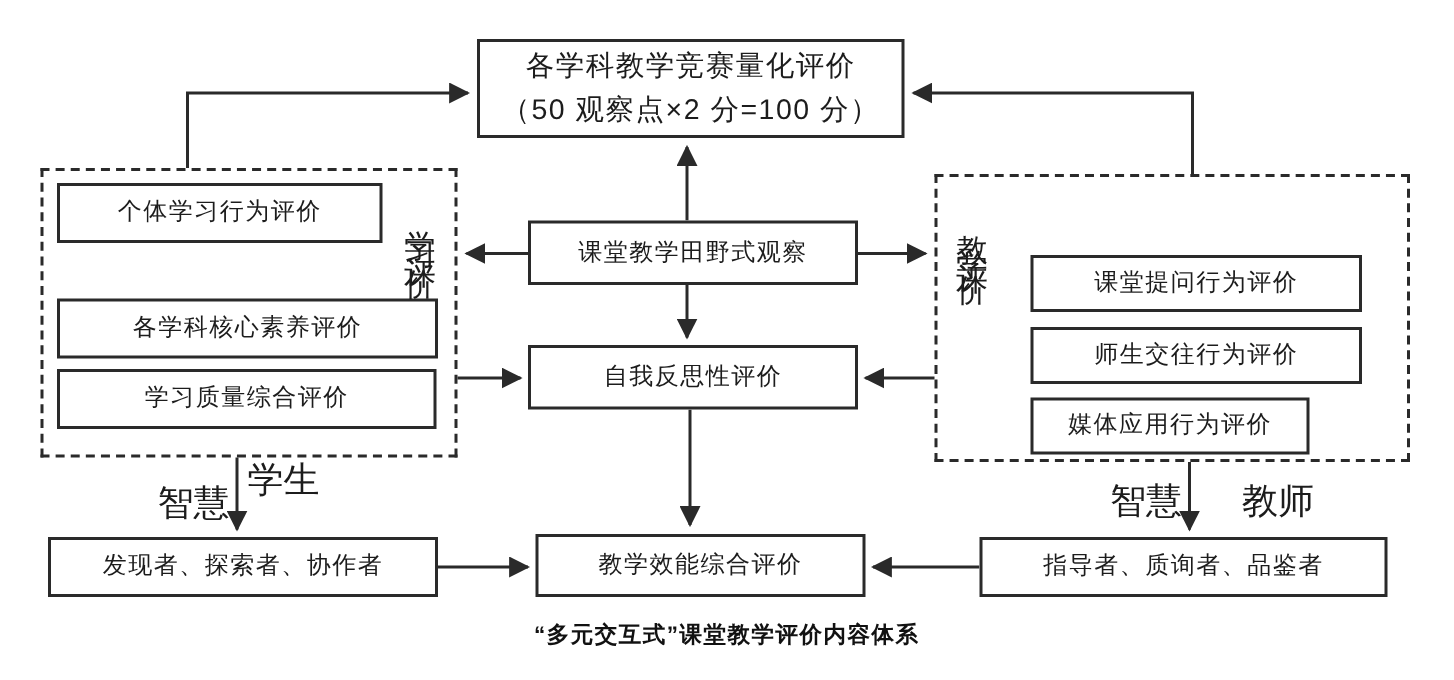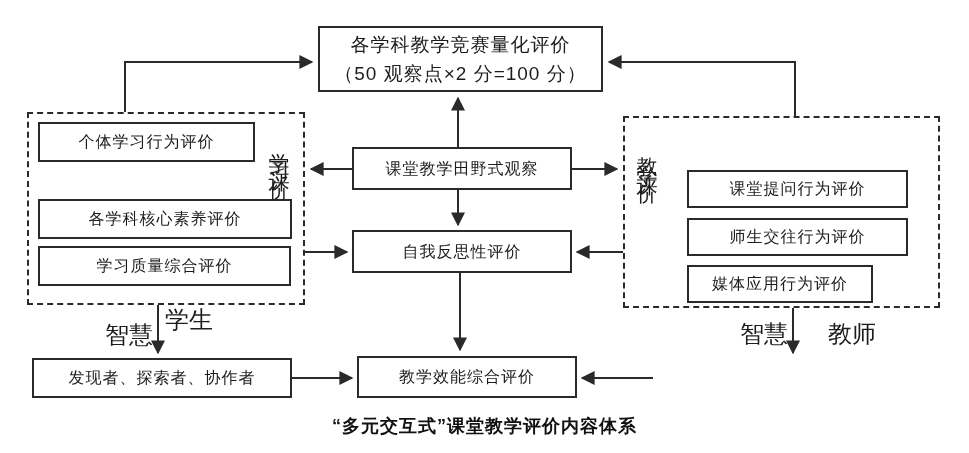--- a/index.html
+++ b/index.html
@@ -60,21 +60,21 @@
     font-size: 24px;
     color: #1c1c1c;
     white-space: nowrap;
   }
   .caption {
     position: absolute;
     left: 0;
     top: 414px;
     width: 969px;
     text-align: center;
-    font-size: 18px;
+    font-size: 15px;
     font-weight: bold;
     letter-spacing: 1px;
     color: #111111;
   }
 </style>
 </head>
 <body>
 
 <div id="canvas">
 
@@ -158,16 +158,19 @@
   </div>
 
   <div class="arrow-label" style="left:95px;top:319px;width:58px;text-align:right">智慧</div>
   <div class="arrow-label" style="left:165px;top:304px">学生</div>
   <div class="box" style="left:32px;top:358px;width:260px;height:40px">
     <div>发现者、探索者、协作者</div>
   </div>
 
   <div class="arrow-label" style="left:730px;top:318px;width:58px;text-align:right">智慧</div>
   <div class="arrow-label" style="left:828px;top:318px">教师</div>
+  <div class="box" style="left:653px;top:358px;width:272px;height:40px">
+    <div>指导者、质询者、品鉴者</div>
+  </div>
 
   <div class="caption">“多元交互式”课堂教学评价内容体系</div>
 
 </div>
 
 </body></html>

